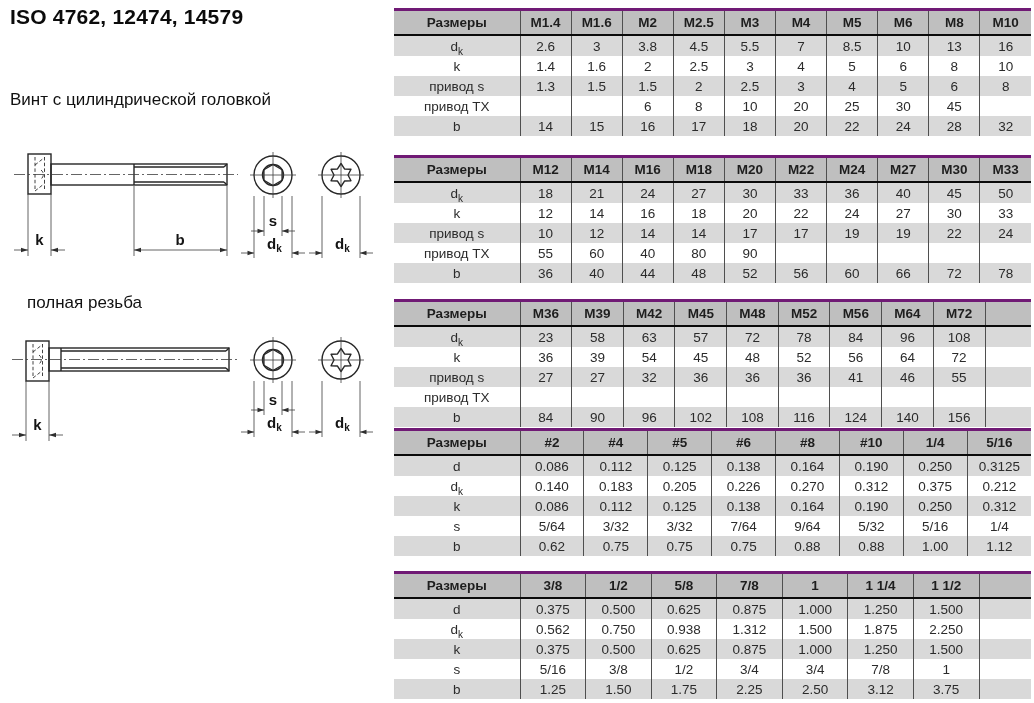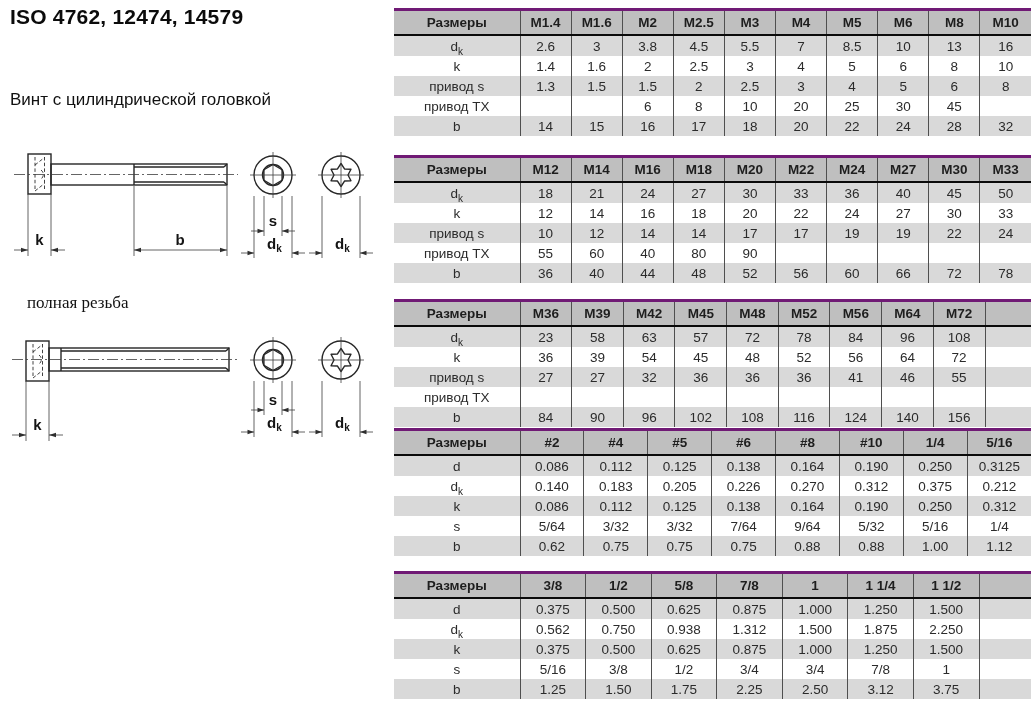--- a/index.html
+++ b/index.html
@@ -3,21 +3,21 @@
 <meta charset="utf-8">
 <style>
   html,body{margin:0;padding:0;background:#fff;}
   #page{position:relative;width:1034px;height:703px;background:#ffffff;
         font-family:"Liberation Sans",sans-serif;overflow:hidden;}
 
   
   #titles{position:absolute;left:10px;top:2px;}
   .title-line{font-size:21px;font-weight:700;color:#0b0b0b;line-height:30px;letter-spacing:.2px;}
   #subtitle{position:absolute;left:10px;top:90px;font-size:17px;color:#111;}
-  #thread-note{position:absolute;left:27px;top:293px;font-size:17px;color:#111;font-family:Liberation Serif, serif;}
+  #thread-note{position:absolute;left:27px;top:293px;font-size:17px;color:#111;}
 
   svg.draw{position:absolute;left:8px;overflow:visible;}
   #drawA{top:146px;}
   #drawB{top:333px;}
   .obj{fill:none;stroke:#262626;stroke-width:1.4;}
   .objr{fill:none;stroke:#262626;stroke-width:1.4;stroke-linejoin:round;}
   .thin{fill:none;stroke:#3d3d3d;stroke-width:.8;}
   .cl{fill:none;stroke:#3d3d3d;stroke-width:.8;stroke-dasharray:11 3 2 3;}
   .hid{fill:none;stroke:#2e2e2e;stroke-width:.9;stroke-dasharray:3.5 2.2;}
   .arr{fill:#2e2e2e;stroke:none;}

